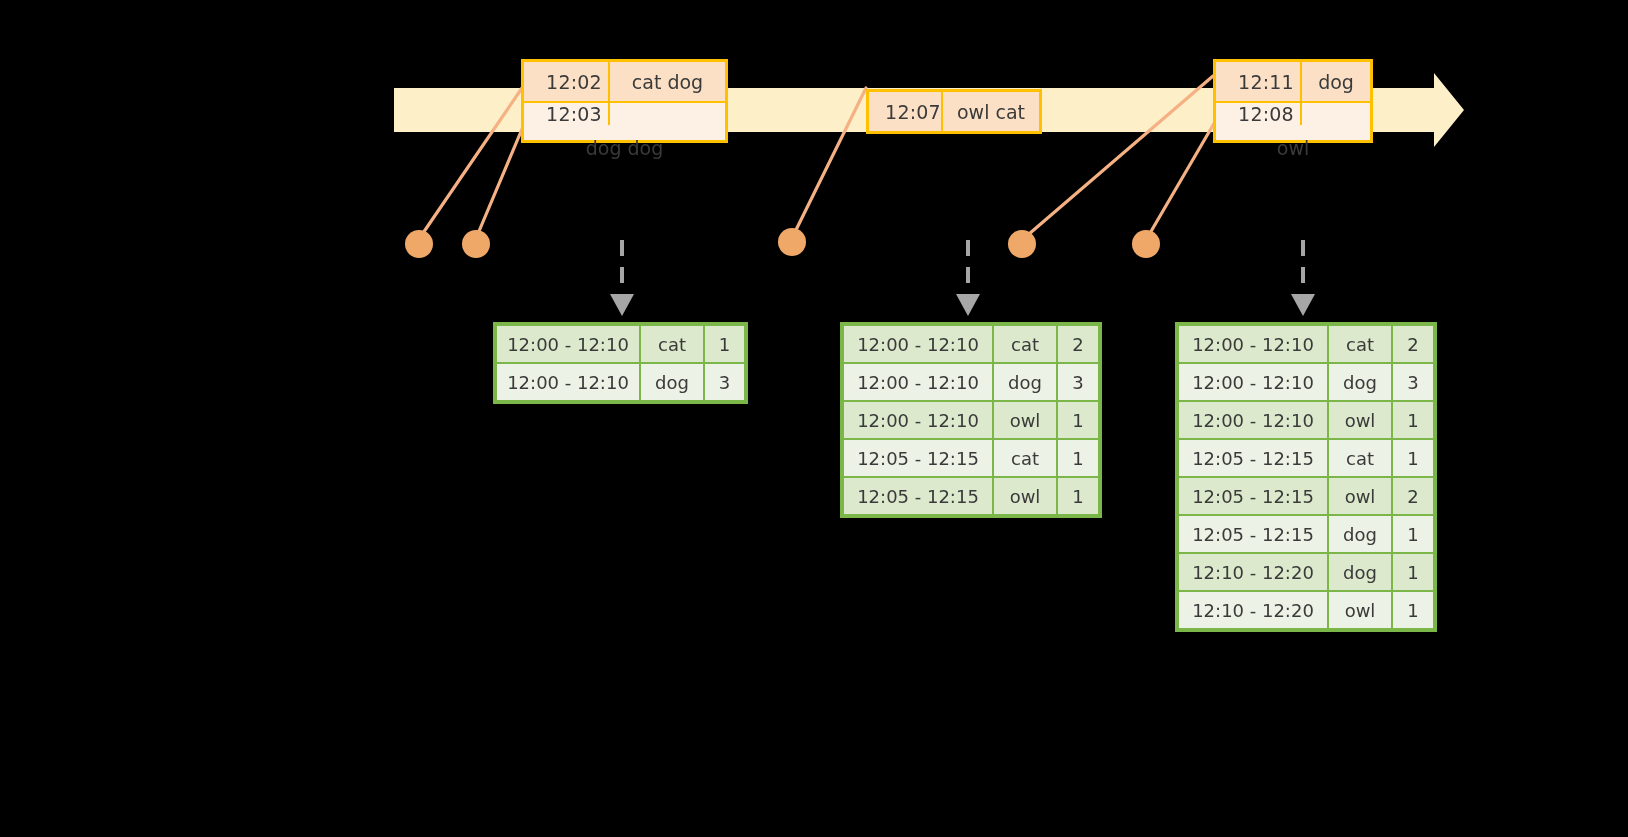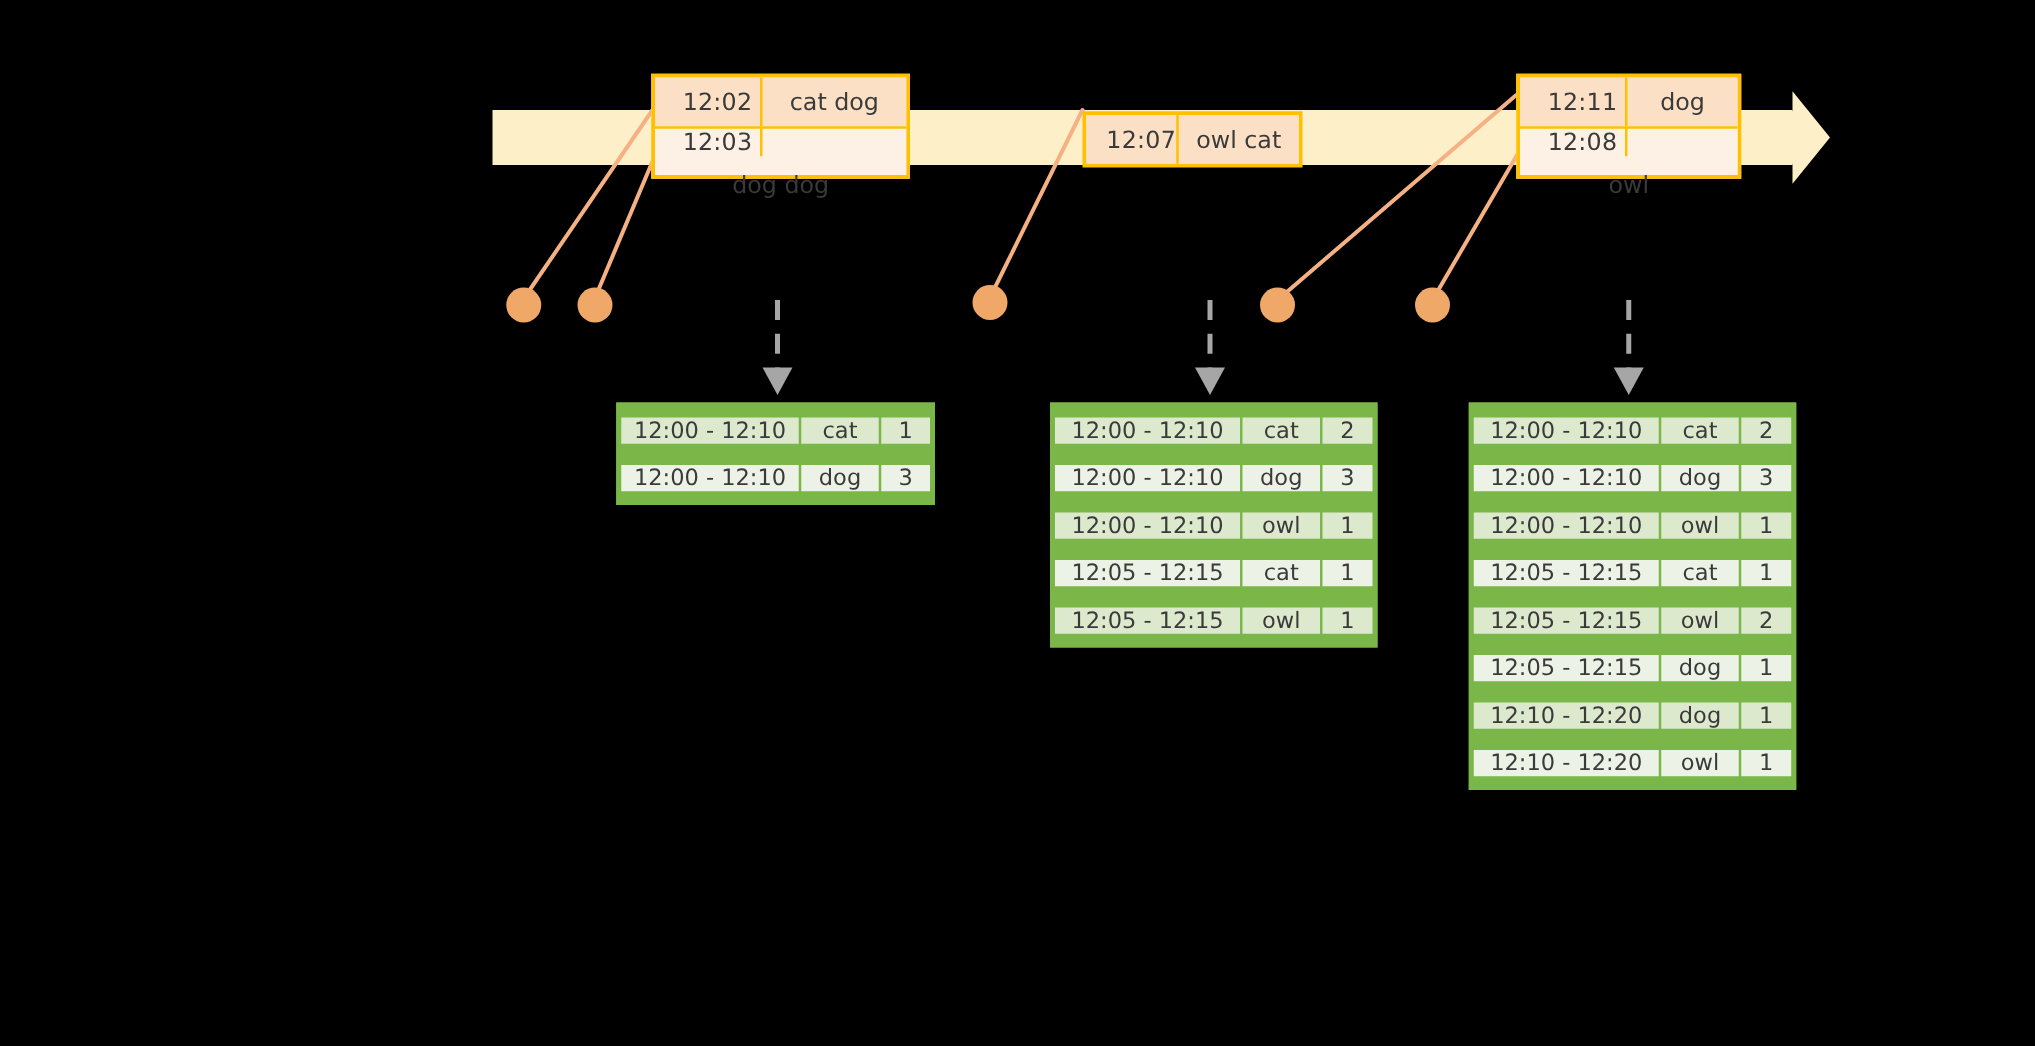--- a/index.html
+++ b/index.html
@@ -84,21 +84,20 @@
     display: flex;
     flex-direction: column;
     gap: 2px;
     padding: 0;
   }
   .tbl-row {
     display: flex;
     flex-direction: row;
     height: 36px;
     gap: 2px;
-    align-items: center;
   }
   .tbl-cell {
     display: flex;
     align-items: center;
     justify-content: center;
     font-size: 18px;
     color: #3A3A3A;
     box-sizing: border-box;
     white-space: nowrap;
   }
@@ -171,21 +170,21 @@
     </div>
   </div>
 
   <div class="event-box" style="left:866px; top:89px; width:176px;">
     <div class="event-row shade">
       <span class="event-time">12:07</span>
       <span class="event-words">owl cat</span>
     </div>
   </div>
 
-  <div class="event-box" style="left:1213px; top:59px; width:180px;">
+  <div class="event-box" style="left:1213px; top:59px; width:160px;">
     <div class="event-row shade">
       <span class="event-time">12:11</span>
       <span class="event-words">dog</span>
     </div>
     <div class="event-row light">
       <span class="event-time">12:08</span>
       <span class="event-words">owl</span>
     </div>
   </div>
 

